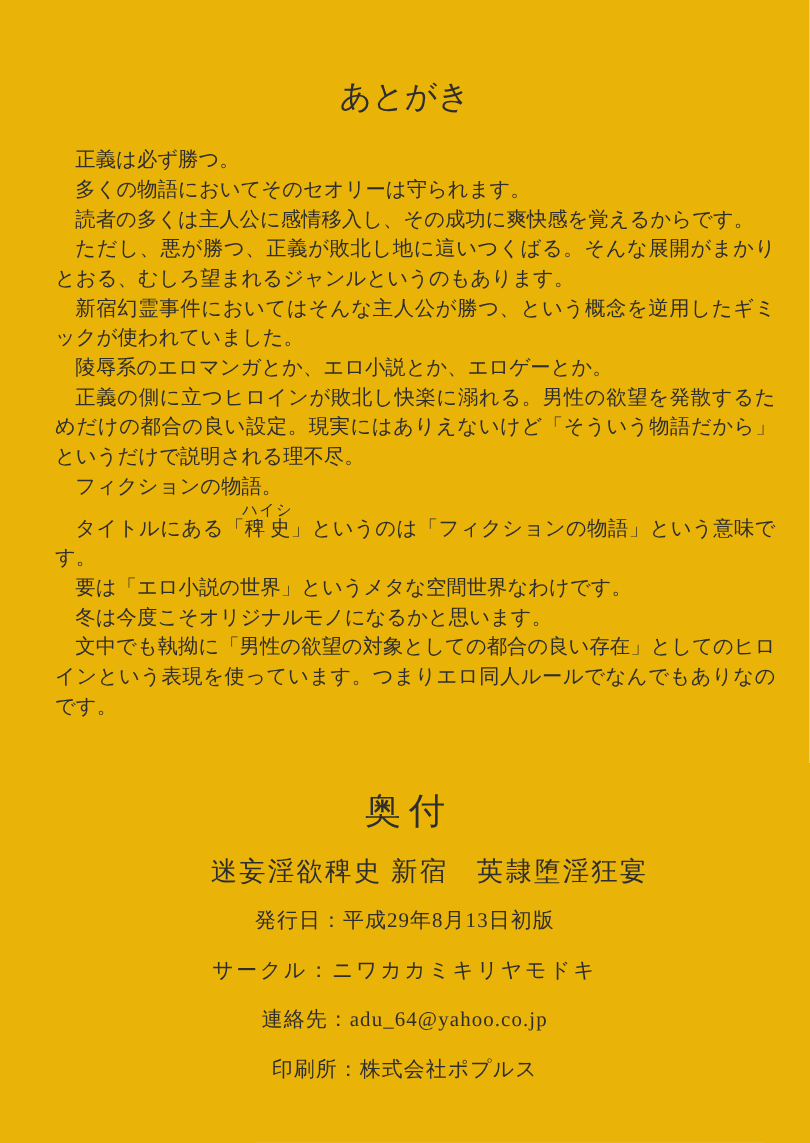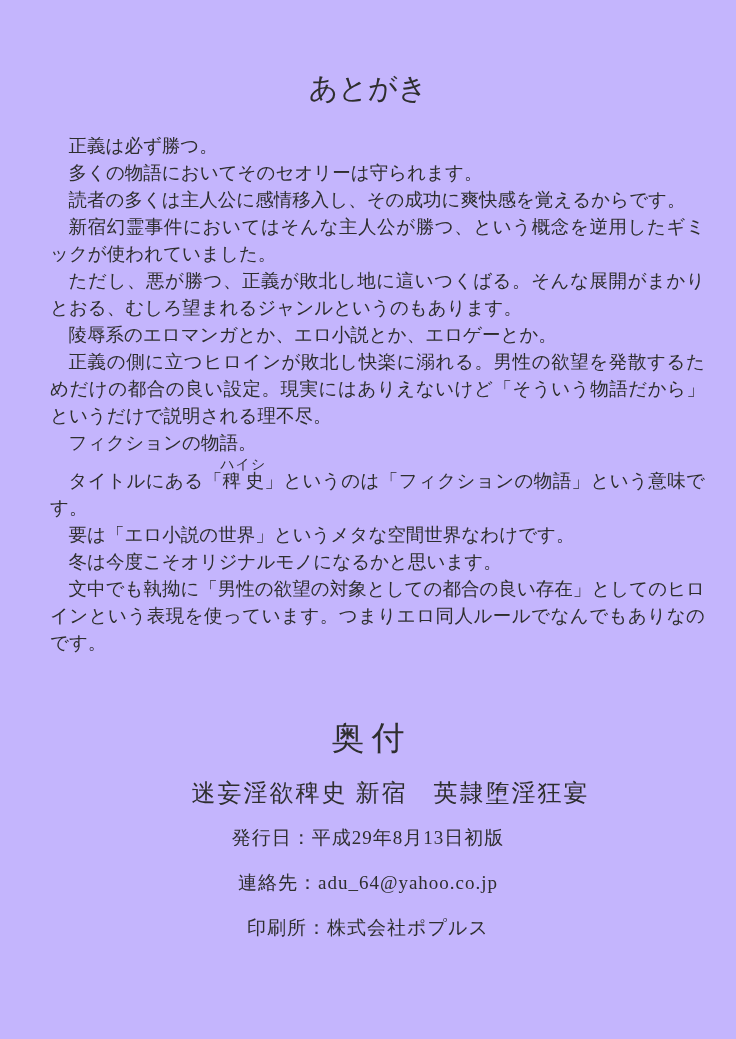--- a/index.html
+++ b/index.html
@@ -1,21 +1,21 @@
 <!DOCTYPE html>
 <html><head>
 <meta charset="utf-8">
 <style>
   html, body { margin: 0; padding: 0; background: #e8e8e8; }
   .page {
     position: relative;
     width: 736px;
     height: 1039px;
     margin: 0 auto;
-    background: #c4b5fd;
+    background: #eab308;
     color: #2e2e2e;
     font-family: "Liberation Serif", "DejaVu Serif", serif;
     box-sizing: border-box;
     padding-top: 70px;
     overflow: hidden;
   }
   .afterword-title {
     margin: 0;
     text-align: center;
     font-size: 29px;
@@ -65,34 +65,35 @@
 <body>
 
 <div class="page">
 
   <h1 class="afterword-title">あとがき</h1>
 
   <div class="body-text">
     <p class="para">正義は必ず勝つ。</p>
     <p class="para">多くの物語においてそのセオリーは守られます。</p>
     <p class="para">読者の多くは主人公に感情移入し、その成功に爽快感を覚えるからです。</p>
+    <p class="para">ただし、悪が勝つ、正義が敗北し地に這いつくばる。そんな展開がまかりとおる、むしろ望まれるジャンルというのもあります。</p>
     <p class="para">新宿幻霊事件においてはそんな主人公が勝つ、という概念を逆用したギミックが使われていました。</p>
-    <p class="para">ただし、悪が勝つ、正義が敗北し地に這いつくばる。そんな展開がまかりとおる、むしろ望まれるジャンルというのもあります。</p>
     <p class="para">陵辱系のエロマンガとか、エロ小説とか、エロゲーとか。</p>
     <p class="para">正義の側に立つヒロインが敗北し快楽に溺れる。男性の欲望を発散するためだけの都合の良い設定。現実にはありえないけど「そういう物語だから」というだけで説明される理不尽。</p>
     <p class="para">フィクションの物語。</p>
     <p class="para"><span>タイトルにある「</span><ruby><span>稗史</span><rt>ハイシ</rt></ruby><span>」というのは「フィクションの物語」という意味です。</span></p>
     <p class="para">要は「エロ小説の世界」というメタな空間世界なわけです。</p>
     <p class="para">冬は今度こそオリジナルモノになるかと思います。</p>
     <p class="para">文中でも執拗に「男性の欲望の対象としての都合の良い存在」としてのヒロインという表現を使っています。つまりエロ同人ルールでなんでもありなのです。</p>
   </div>
 
   <h2 class="colophon-title">奥付</h2>
 
   <div class="work-title">迷妄淫欲稗史 新宿　英隷堕淫狂宴</div>
 
   <div class="colophon-entries">
     <div class="colophon-entry">発行日：平成29年8月13日初版</div>
+    <div class="colophon-entry wide-spacing">サークル：ニワカカミキリヤモドキ</div>
     <div class="colophon-entry">連絡先：adu_64@yahoo.co.jp</div>
     <div class="colophon-entry">印刷所：株式会社ポプルス</div>
   </div>
 
 </div>
 
 </body></html>

